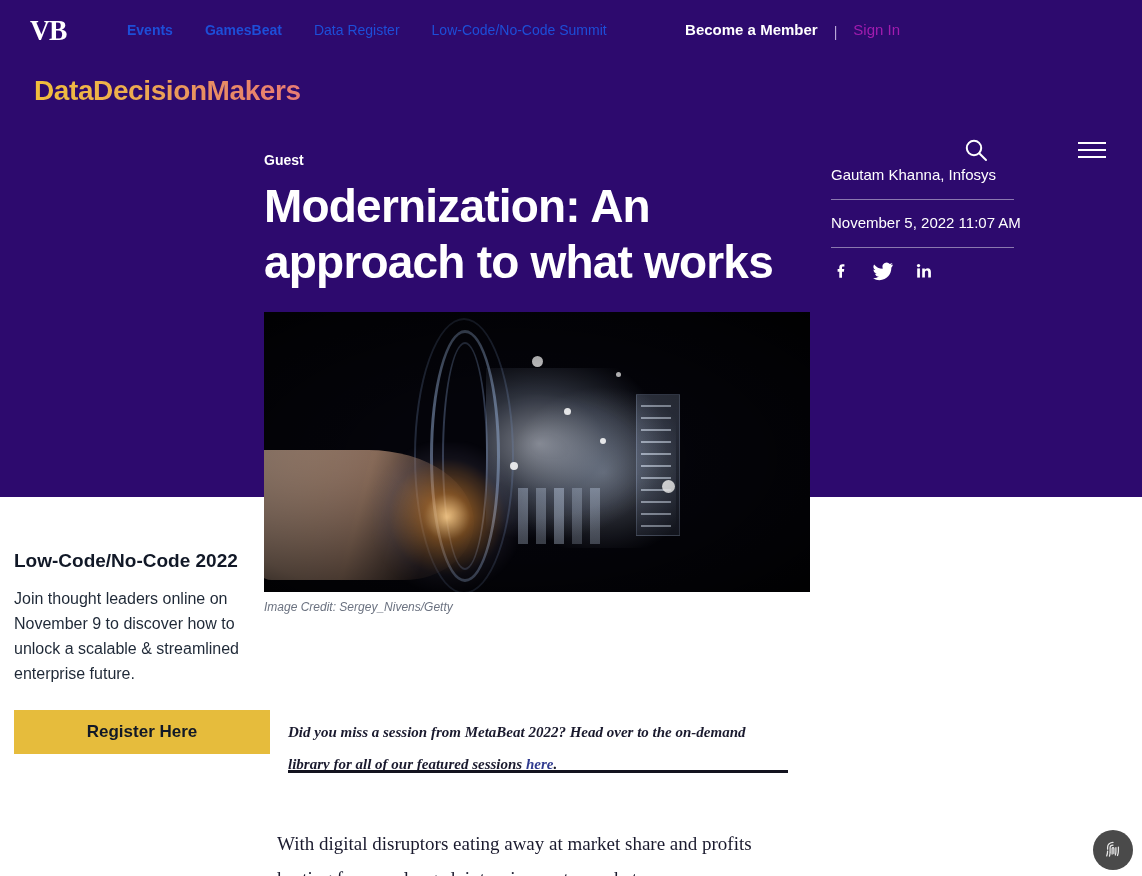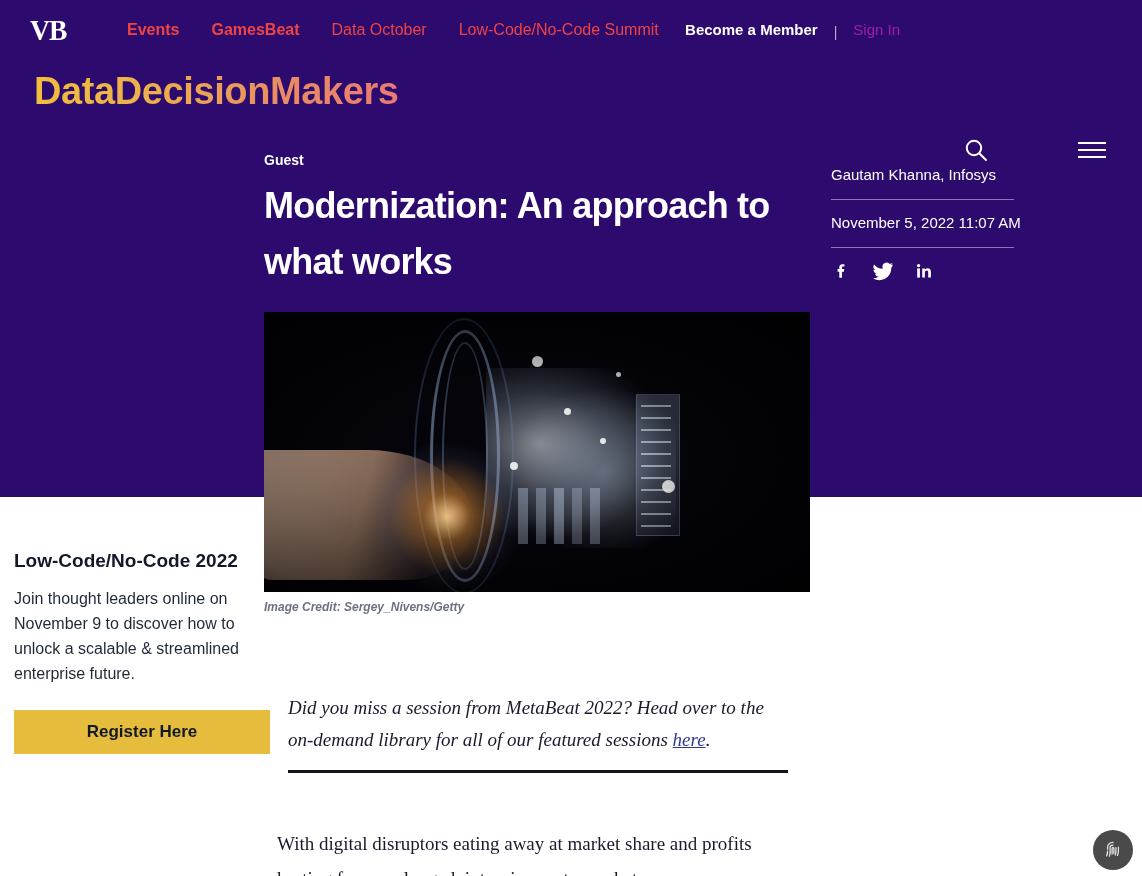--- a/index.html
+++ b/index.html
@@ -53,22 +53,22 @@
 
   .nav-links {
     position: absolute;
     left: 127px; top: 20px;
     display: flex;
     align-items: center;
     gap: 32px;
     white-space: nowrap;
   }
   .nav-link {
-    color: #ef4444;
-    font-size: 16px;
+    color: #1d4ed8;
+    font-size: 14px;
     line-height: 20px;
     text-decoration: none;
     cursor: pointer;
   }
   .nav-link.bold { font-weight: bold; }
 
   .nav-right {
     position: absolute;
     right: 30px; top: 20px;
     display: flex;
@@ -94,21 +94,21 @@
   
   .brand-row {
     position: absolute;
     left: 0; top: 60px;
     width: 1142px;
     height: 62px;
   }
   .brand-title {
     position: absolute;
     left: 34px; top: 12px;
-    font-size: 38px;
+    font-size: 28px;
     line-height: 38px;
     font-weight: bold;
     letter-spacing: -0.4px;
     background: linear-gradient(90deg, #F0BE3C 0%, #EDAE4E 35%, #E98E62 65%, #E87B74 100%);
     -webkit-background-clip: text;
     background-clip: text;
     color: transparent;
     -webkit-text-fill-color: transparent;
     white-space: nowrap;
   }
@@ -143,21 +143,21 @@
     width: 548px;
   }
   .kicker {
     font-size: 14px;
     line-height: 20px;
     font-weight: bold;
     color: #ffffff;
     margin-bottom: 8px;
   }
   .headline {
-    font-size: 36px;
+    font-size: 46px;
     line-height: 56px;
     font-weight: bold;
     color: #ffffff;
     letter-spacing: -0.8px;
   }
 
   
   .meta-col {
     position: absolute;
     left: 831px; top: 164px;
@@ -194,21 +194,20 @@
     display: flex;
     align-items: center;
     justify-content: center;
   }
 
   
   .hero-figure {
     position: absolute;
     left: 264px; top: 312px;
     width: 483px;
-    font-weight: bold;
   }
   .hero-img {
     position: relative;
     width: 546px;
     height: 280px;
     overflow: hidden;
     background: #04040a;
   }
   
   .hero-img .glow-core {
@@ -321,27 +320,28 @@
     font-family: "Liberation Sans", sans-serif;
     cursor: pointer;
     display: flex;
     align-items: center;
     justify-content: center;
   }
 
   
   .callout {
     position: absolute;
-    left: 288px; top: 692px;
+    left: 288px; top: 716px;
     width: 500px;
     font-family: "Liberation Serif", serif;
     font-style: italic;
-    font-size: 19px;
+    font-size: 15px;
     line-height: 32px;
     color: #1a1a2e;
+    font-weight: bold;
   }
   .callout a {
     color: #2f3a8f;
     text-decoration: underline;
   }
   .callout-rule {
     position: absolute;
     left: 288px; top: 770px;
     width: 500px;
     height: 3px;
@@ -376,21 +376,21 @@
 <div id="page">
 
   <div class="hero-band"></div>
 
   <div class="topnav">
     <div class="vb-logo">VB</div>
 
     <div class="nav-links">
       <a class="nav-link bold">Events</a>
       <a class="nav-link bold">GamesBeat</a>
-      <a class="nav-link">Data October</a>
+      <a class="nav-link">Data Register</a>
       <a class="nav-link">Low-Code/No-Code Summit</a>
     </div>
 
     <div class="nav-right">
       <span class="nav-member">Become a Member</span>
       <span class="nav-sep">|</span>
       <span class="nav-signin">Sign In</span>
     </div>
   </div>
 

